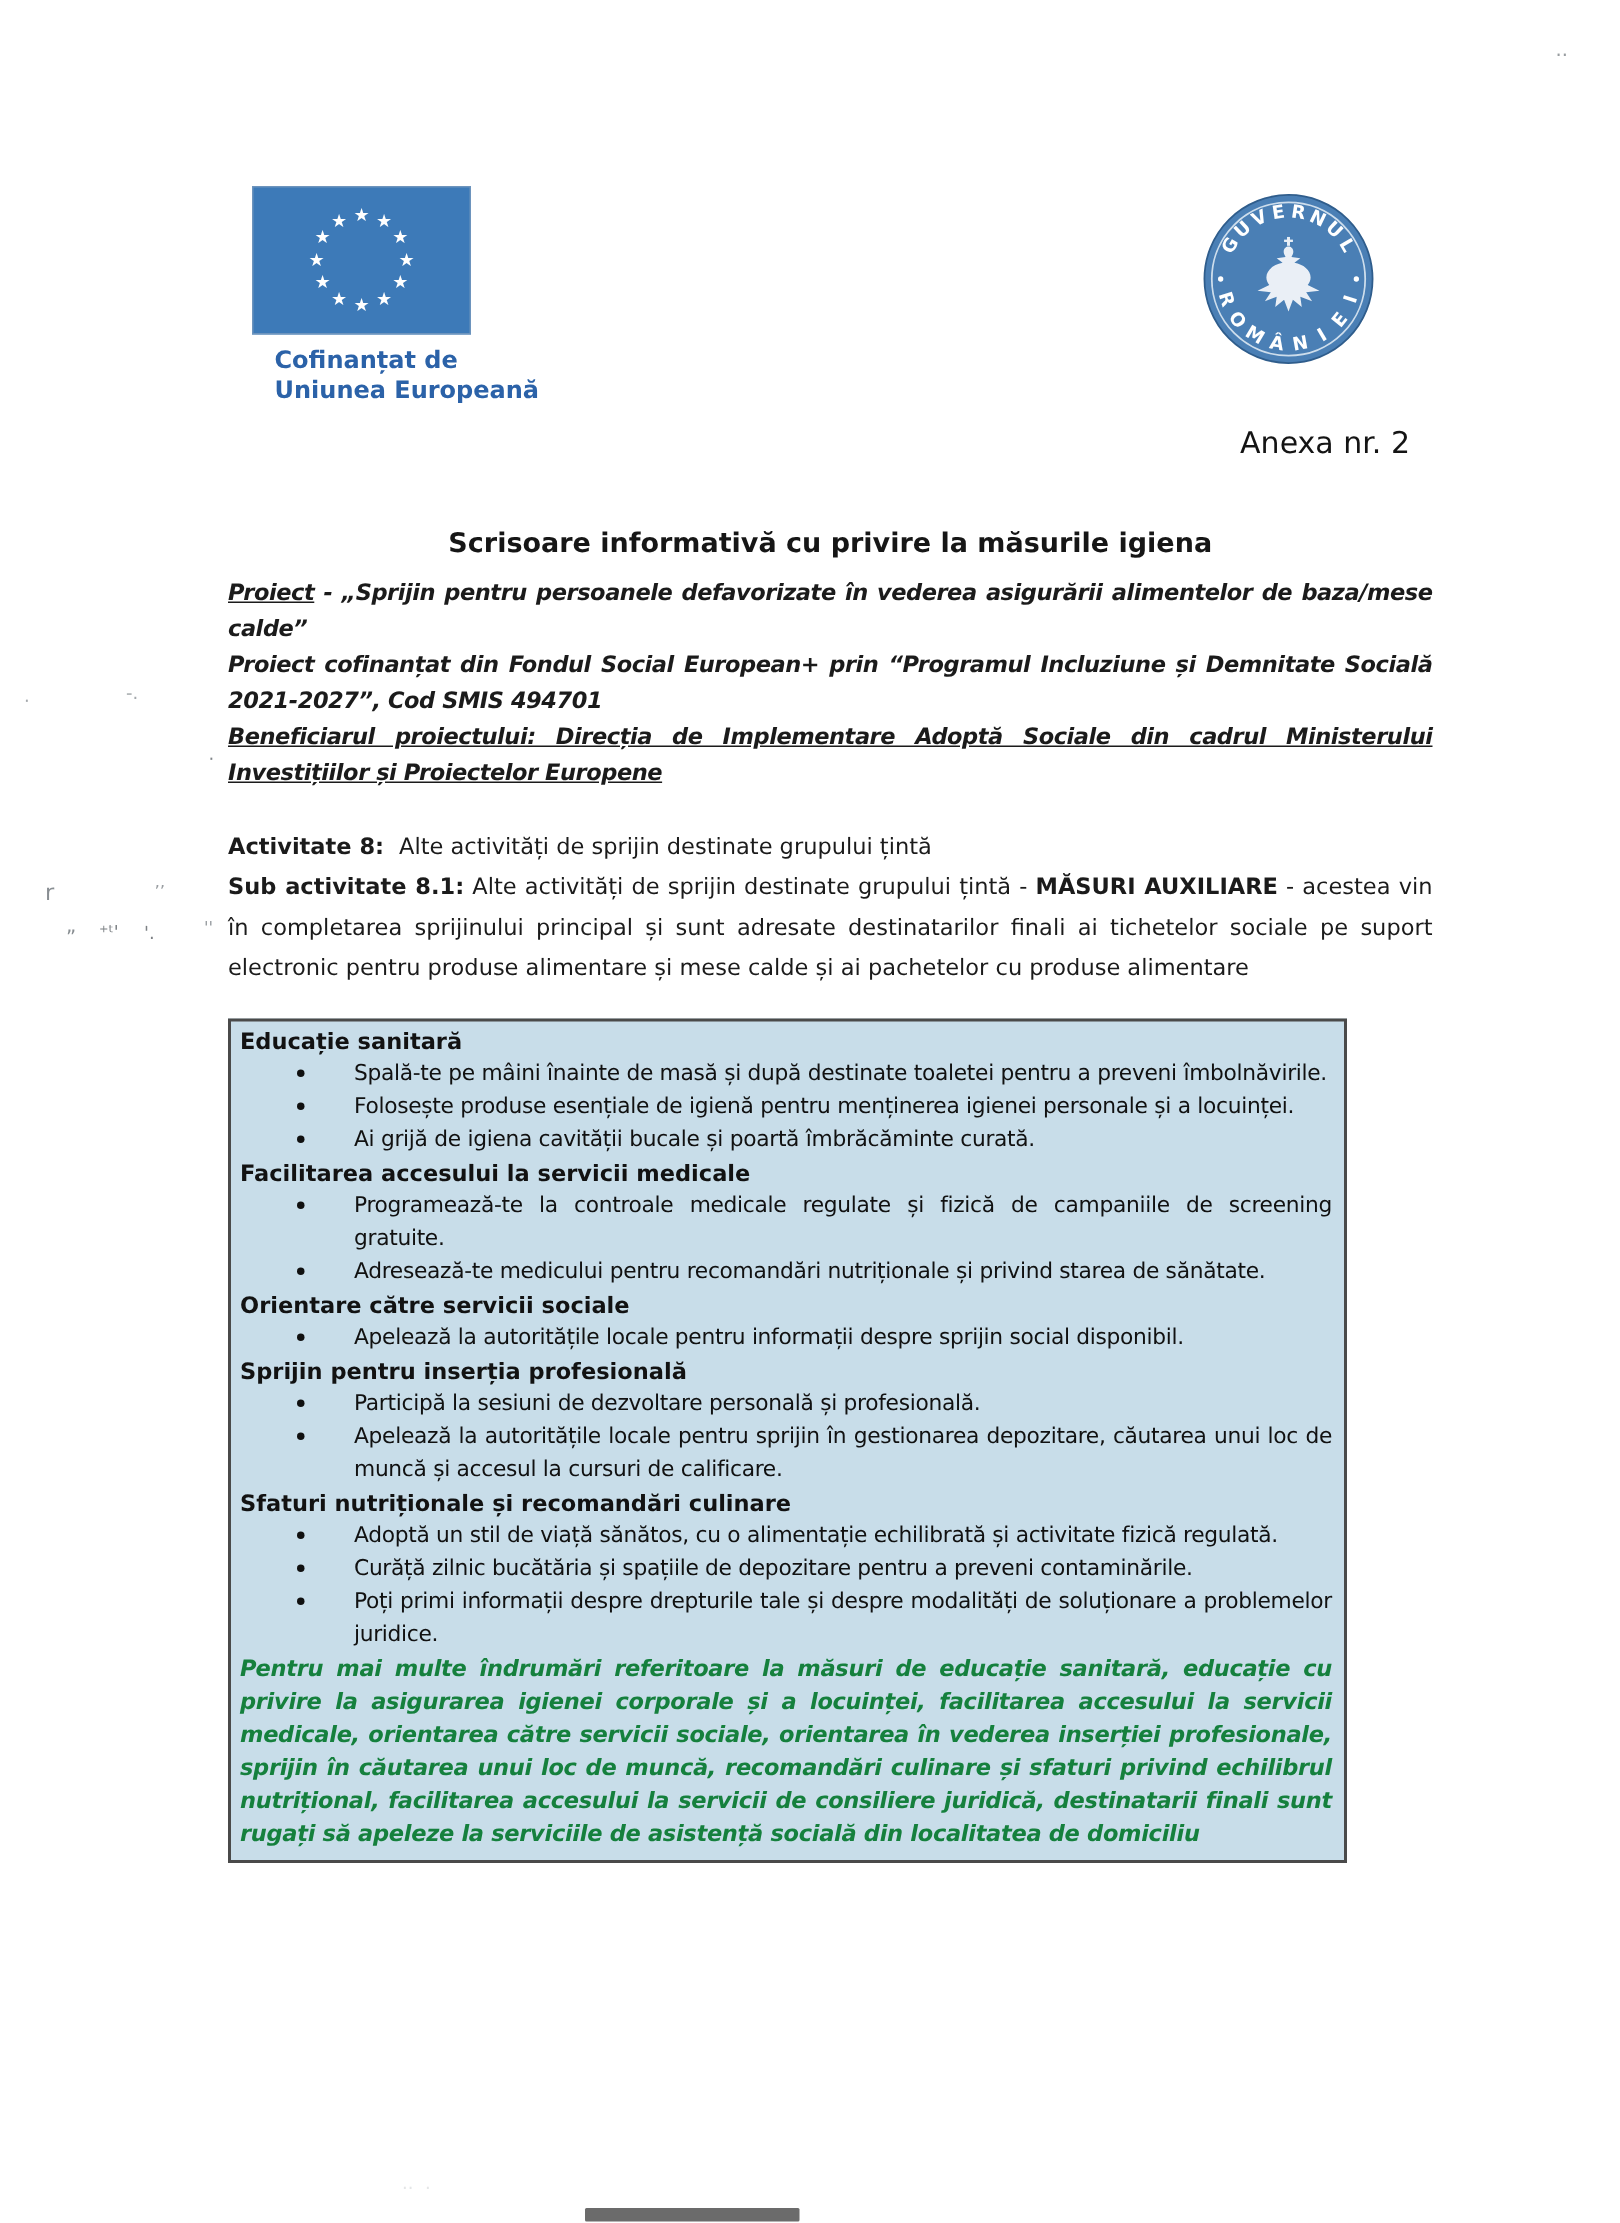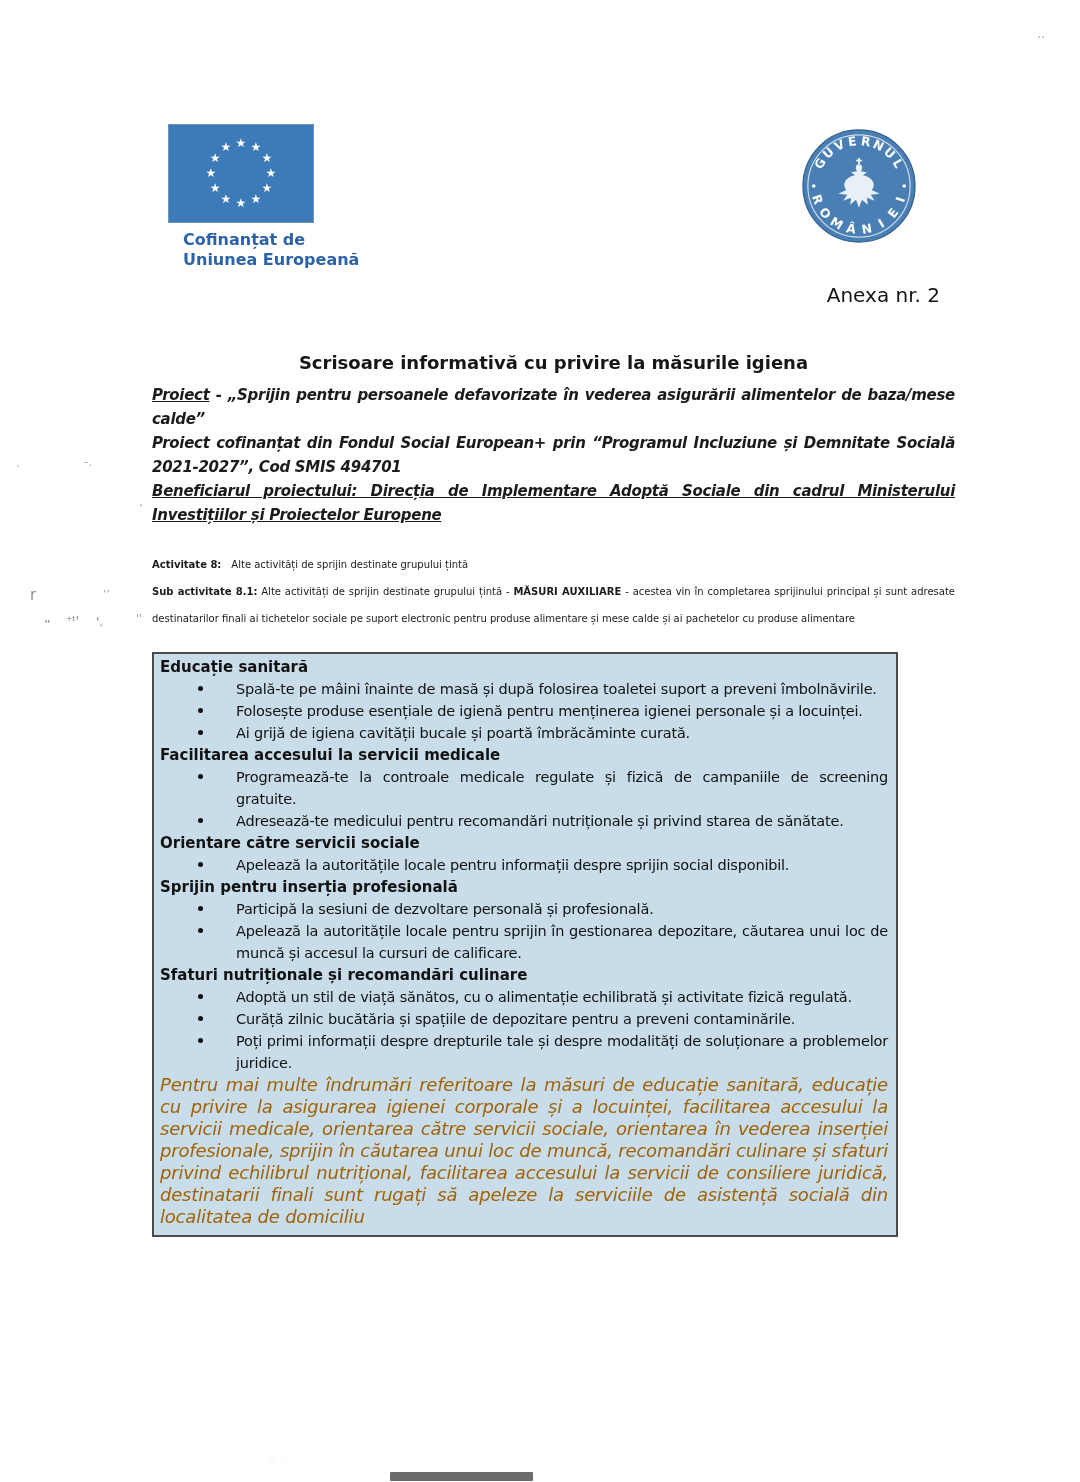--- a/index.html
+++ b/index.html
@@ -25,36 +25,36 @@
 
   
   .anexa{position:absolute;top:283px;right:140px;font-size:20px;color:#141414;}
 
   
   .content{position:absolute;left:152px;top:352px;width:803px;}
   .title{margin:0 0 10px 0;text-align:center;font-size:18px;font-weight:bold;color:#161616;}
   .proj{margin:0;font-size:15px;font-style:italic;font-weight:bold;line-height:24px;
         letter-spacing:-0.3px;text-align:justify;color:#1b1b1b;}
   .u{text-decoration:underline;}
-  .act{margin:0;font-size:10px;line-height:27px;color:#1b1b1b;}
+  .act{margin:0;font-size:15px;line-height:27px;color:#1b1b1b;}
   .act1{margin-top:24px;}
   .just{text-align:justify;}
   .b{font-weight:bold;}
   .gap{margin-right:10px;}
 
   
   .info-box{margin-top:20px;width:746px;box-sizing:border-box;background:var(--box_bg,#c8dde9);
             border:2px solid var(--box_border,#4a4a4a);padding:2px 8px 7px 6px;color:#111;}
   .box-heading{font-weight:bold;font-size:15px;line-height:22px;color:#121212;}
   .box-list{margin:0;padding:0;list-style:none;}
   .box-list li{position:relative;padding-left:76px;font-size:14.5px;line-height:22px;
                letter-spacing:-0.2px;text-align:justify;}
   .dot{position:absolute;left:38px;top:8px;width:5px;height:5px;border-radius:50%;background:#101010;}
-  .box-footer{margin:0;font-size:18px;line-height:22px;font-style:italic;font-weight:normal;
-              letter-spacing:-0.2px;text-align:justify;color:#a16207;}
+  .box-footer{margin:0;font-size:15px;line-height:22px;font-style:italic;font-weight:bold;
+              letter-spacing:-0.2px;text-align:justify;color:#15803d;}
 
   
   .mark{position:absolute;font-family:"DejaVu Sans",sans-serif;white-space:pre;opacity:.9;}
   .smudge-bar{position:absolute;border-radius:1px;}
 </style>
 </head>
 <body>
 
 <div class="page">
 
@@ -124,21 +124,21 @@
     <p class="proj">Proiect cofinanțat din Fondul Social European+ prin “Programul Incluziune și Demnitate Socială 2021-2027”, Cod SMIS 494701</p>
     <p class="proj u">Beneficiarul proiectului: Direcția de Implementare Adoptă Sociale din cadrul Ministerului Investițiilor și Proiectelor Europene</p>
 
     <p class="act act1"><span class="b gap">Activitate 8:</span><span>Alte activități de sprijin destinate grupului țintă</span></p>
     <p class="act just"><span class="b">Sub activitate 8.1:</span> <span>Alte activități de sprijin destinate grupului țintă - </span><span class="b">MĂSURI AUXILIARE</span><span> - acestea vin în completarea sprijinului principal și sunt adresate destinatarilor finali ai tichetelor sociale pe suport electronic pentru produse alimentare și mese calde și ai pachetelor cu produse alimentare</span></p>
 
     <div class="info-box">
       <div id="sections">
           <div class="box-heading">Educație sanitară</div>
           <ul class="box-list">
-            <li><span class="dot"></span><span>Spală-te pe mâini înainte de masă și după folosirea toaletei suport a preveni îmbolnăvirile.</span></li>
+            <li><span class="dot"></span><span>Spală-te pe mâini înainte de masă și după destinate toaletei pentru a preveni îmbolnăvirile.</span></li>
             <li><span class="dot"></span><span>Folosește produse esențiale de igienă pentru menținerea igienei personale și a locuinței.</span></li>
             <li><span class="dot"></span><span>Ai grijă de igiena cavității bucale și poartă îmbrăcăminte curată.</span></li>
           </ul>
           <div class="box-heading">Facilitarea accesului la servicii medicale</div>
           <ul class="box-list">
             <li><span class="dot"></span><span>Programează-te la controale medicale regulate și fizică de campaniile de screening gratuite.</span></li>
             <li><span class="dot"></span><span>Adresează-te medicului pentru recomandări nutriționale și privind starea de sănătate.</span></li>
           </ul>
           <div class="box-heading">Orientare către servicii sociale</div>
           <ul class="box-list">

